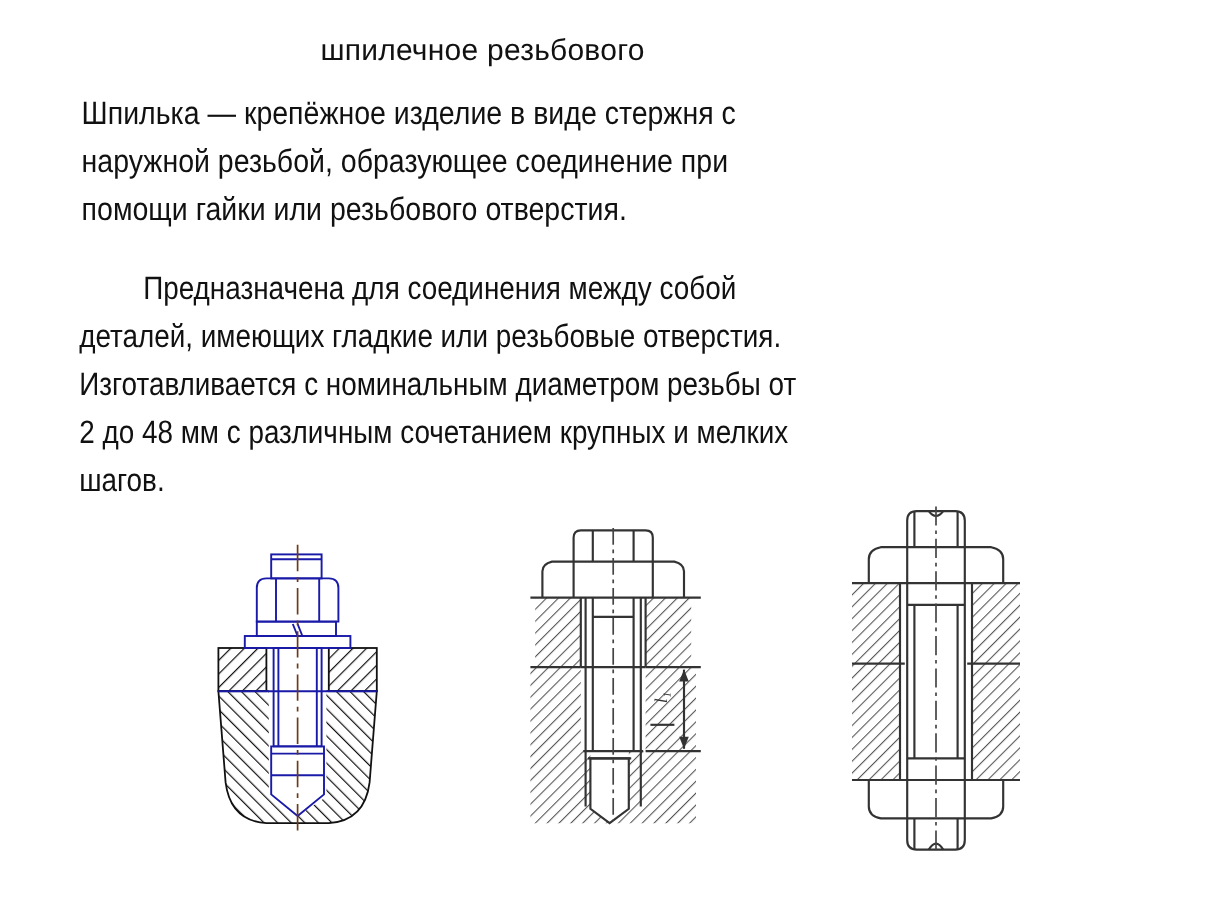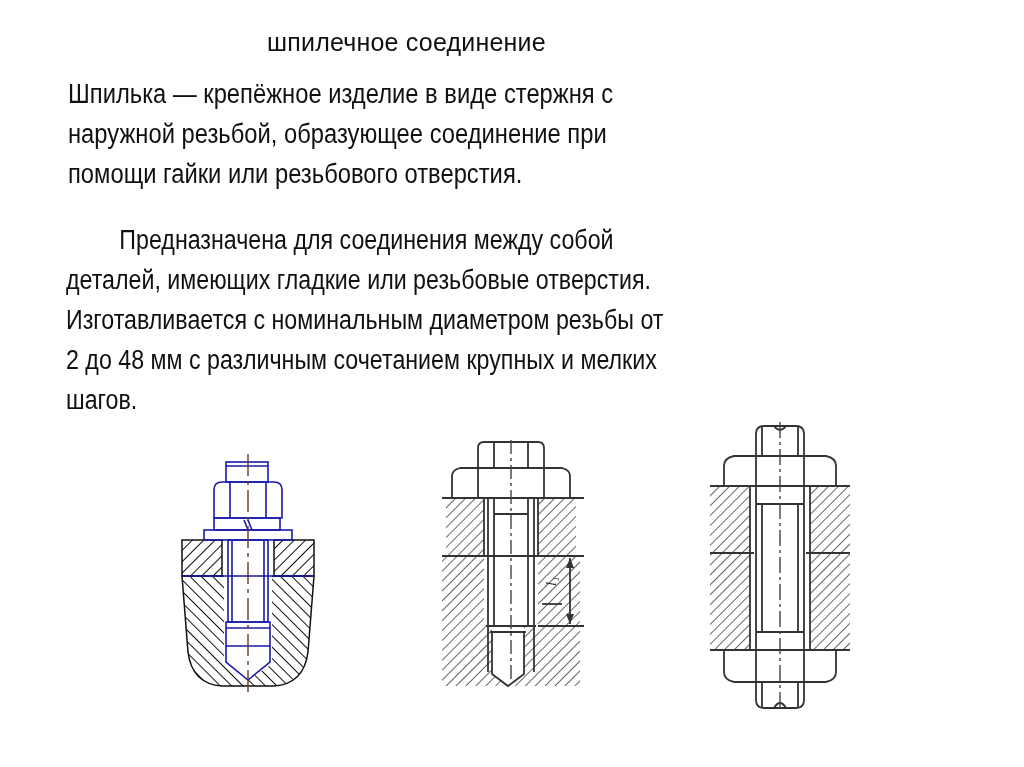--- a/index.html
+++ b/index.html
@@ -49,21 +49,21 @@
     position: absolute;
   }
   .fig1 { left: 178px; top: 452px; width: 140px; height: 244px; }
   .fig2 { left: 438px; top: 436px; width: 150px; height: 258px; }
   .fig3 { left: 706px; top: 420px; width: 148px; height: 292px; }
   svg { display: block; overflow: visible; }
 </style>
 </head>
 <body>
 
-<div class="title">шпилечное соединение</div>
+<div class="title">шпилечное резьбового</div>
 
 <div class="para para1">
   <span class="line">Шпилька — крепёжное изделие в виде стержня с</span>
   <span class="line">наружной резьбой, образующее соединение при</span>
   <span class="line">помощи гайки или резьбового отверстия.</span>
 </div>
 
 <div class="para para2">
   <span class="line indent">Предназначена для соединения между собой</span>
   <span class="line">деталей, имеющих гладкие или резьбовые отверстия.</span>

